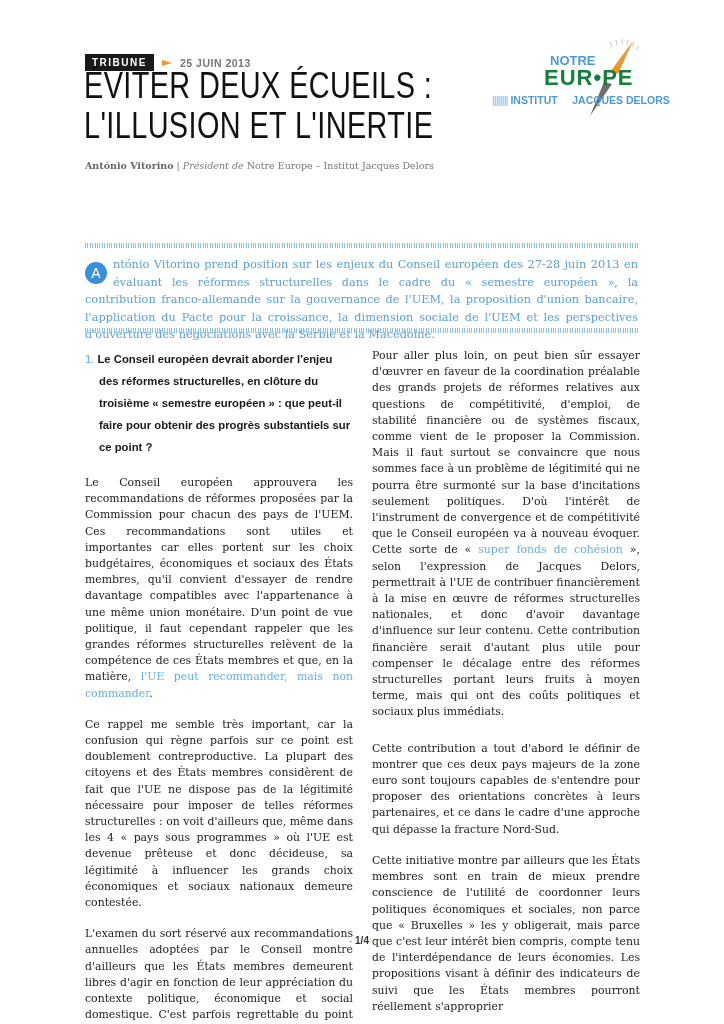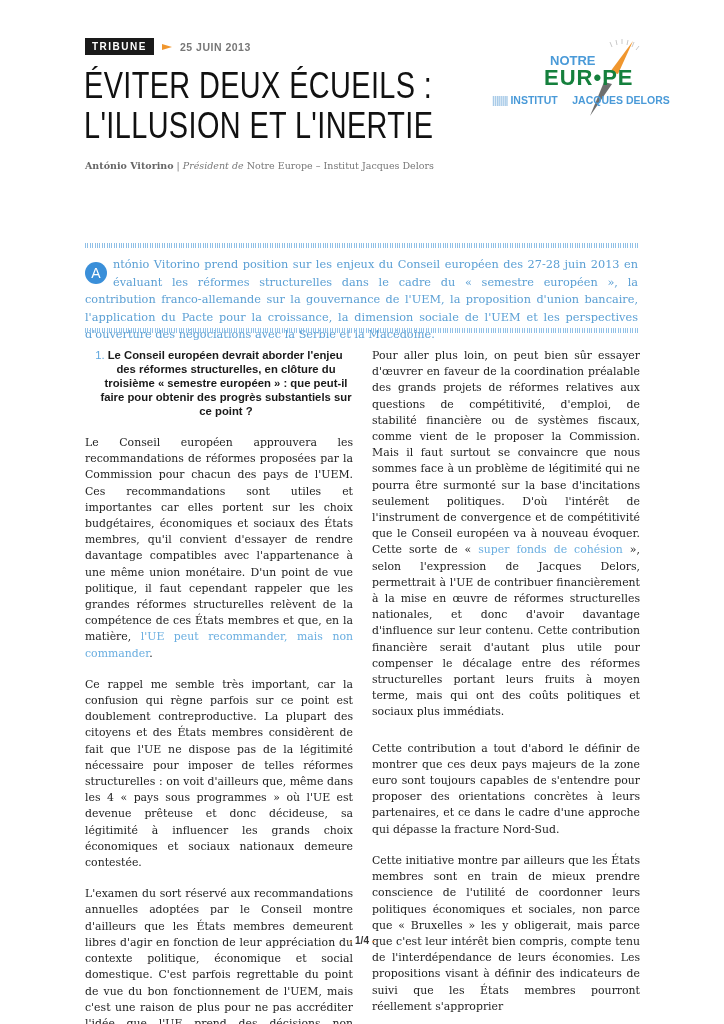--- a/index.html
+++ b/index.html
@@ -1,35 +1,35 @@
 <!DOCTYPE html>
 <html><head>
 <meta charset="utf-8">
 <style>
   html, body { margin: 0; padding: 0; background: #ffffff; }
   body { width: 724px; height: 1024px; position: relative; overflow: hidden; font-family: "DejaVu Serif", serif; color: #222; }
-  .header-tag { position: absolute; left: 85px; top: 38px; display: flex; align-items: center; gap: 8px; }
+  .header-tag { position: absolute; left: 85px; top: 54px; display: flex; align-items: center; gap: 8px; }
   .tag-box { background: #1a1a1a; color: #fff; font-family: "Liberation Sans", sans-serif; font-weight: bold; font-size: 10px; letter-spacing: 1.5px; padding: 3px 7px; }
   .tag-arrow { width: 0; height: 0; border-top: 3px solid transparent; border-bottom: 3px solid transparent; border-left: 10px solid #f0962e; }
   .tag-date { font-family: "Liberation Sans", sans-serif; font-weight: bold; font-size: 10.5px; color: #777; letter-spacing: 0.5px; }
   .title { position: absolute; left: 84px; top: 66px; font-family: "Liberation Sans", sans-serif; font-size: 37px; line-height: 40px; color: #111; transform: scaleX(0.78); transform-origin: left top; letter-spacing: 0.5px; white-space: nowrap; }
   .byline { position: absolute; left: 85px; top: 160px; font-size: 9.5px; color: #777; white-space: nowrap; }
   .byline b { font-weight: bold; color: #666; }
   .byline i { font-style: italic; }
   .logo { position: absolute; left: 492px; top: 38px; width: 200px; height: 80px; }
   .logo .notre { position: absolute; left: 58px; top: 15px; font-family: "Liberation Sans", sans-serif; font-weight: bold; font-size: 13px; color: #4a9ad8; }
   .logo .europe { position: absolute; left: 52px; top: 27px; font-family: "Liberation Sans", sans-serif; font-weight: bold; font-size: 22px; color: #15803d; letter-spacing: 1px; }
   .logo .inst { position: absolute; left: 0; top: 56px; font-family: "Liberation Sans", sans-serif; font-weight: bold; font-size: 10.5px; color: #4a9ad8; white-space: nowrap; }
   .logo .ticks { color: #a9cbe8; letter-spacing: -1px; }
   .dots { position: absolute; left: 85px; width: 553px; height: 5px; background: repeating-linear-gradient(90deg, #8fbfe6 0 1px, transparent 1px 2.4px); }
   .intro { position: absolute; left: 85px; top: 256px; width: 553px; font-size: 11.3px; line-height: 17.5px; color: #5a9fd4; text-align: justify; }
   .dropcap { float: left; width: 22px; height: 22px; border-radius: 50%; background: #3a8fd9; color: #fff; font-family: "Liberation Sans", sans-serif; font-size: 14px; text-align: center; line-height: 22px; margin: 6px 6px 0 0; }
   .col { position: absolute; width: 268px; font-size: 10.9px; line-height: 16.2px; color: #222; text-align: justify; }
   .col p { margin: 0 0 15px 0; }
-  .q { font-family: "Liberation Sans", sans-serif; font-weight: bold; font-size: 11.3px; line-height: 14px; color: #1a1a1a; margin: 0 0 17px 0; padding-left: 14px; text-indent: -14px; text-align: center; }
+  .q { font-family: "Liberation Sans", sans-serif; font-weight: bold; font-size: 11.3px; line-height: 22px; color: #1a1a1a; margin: 0 0 17px 0; padding-left: 14px; text-indent: -14px; text-align: left; }
   .q .num { color: #5fa6de; font-weight: normal; margin-right: 3px; }
   .link { color: #6aaee0; }
   .footer { position: absolute; left: 0; width: 724px; top: 935px; text-align: center; font-family: "Liberation Sans", sans-serif; font-weight: bold; font-size: 10px; color: #333; }
   .footer .dash { color: #f0a050; }
 </style>
 </head>
 <body>
 
 <div class="header-tag">
   <span class="tag-box">TRIBUNE</span>

